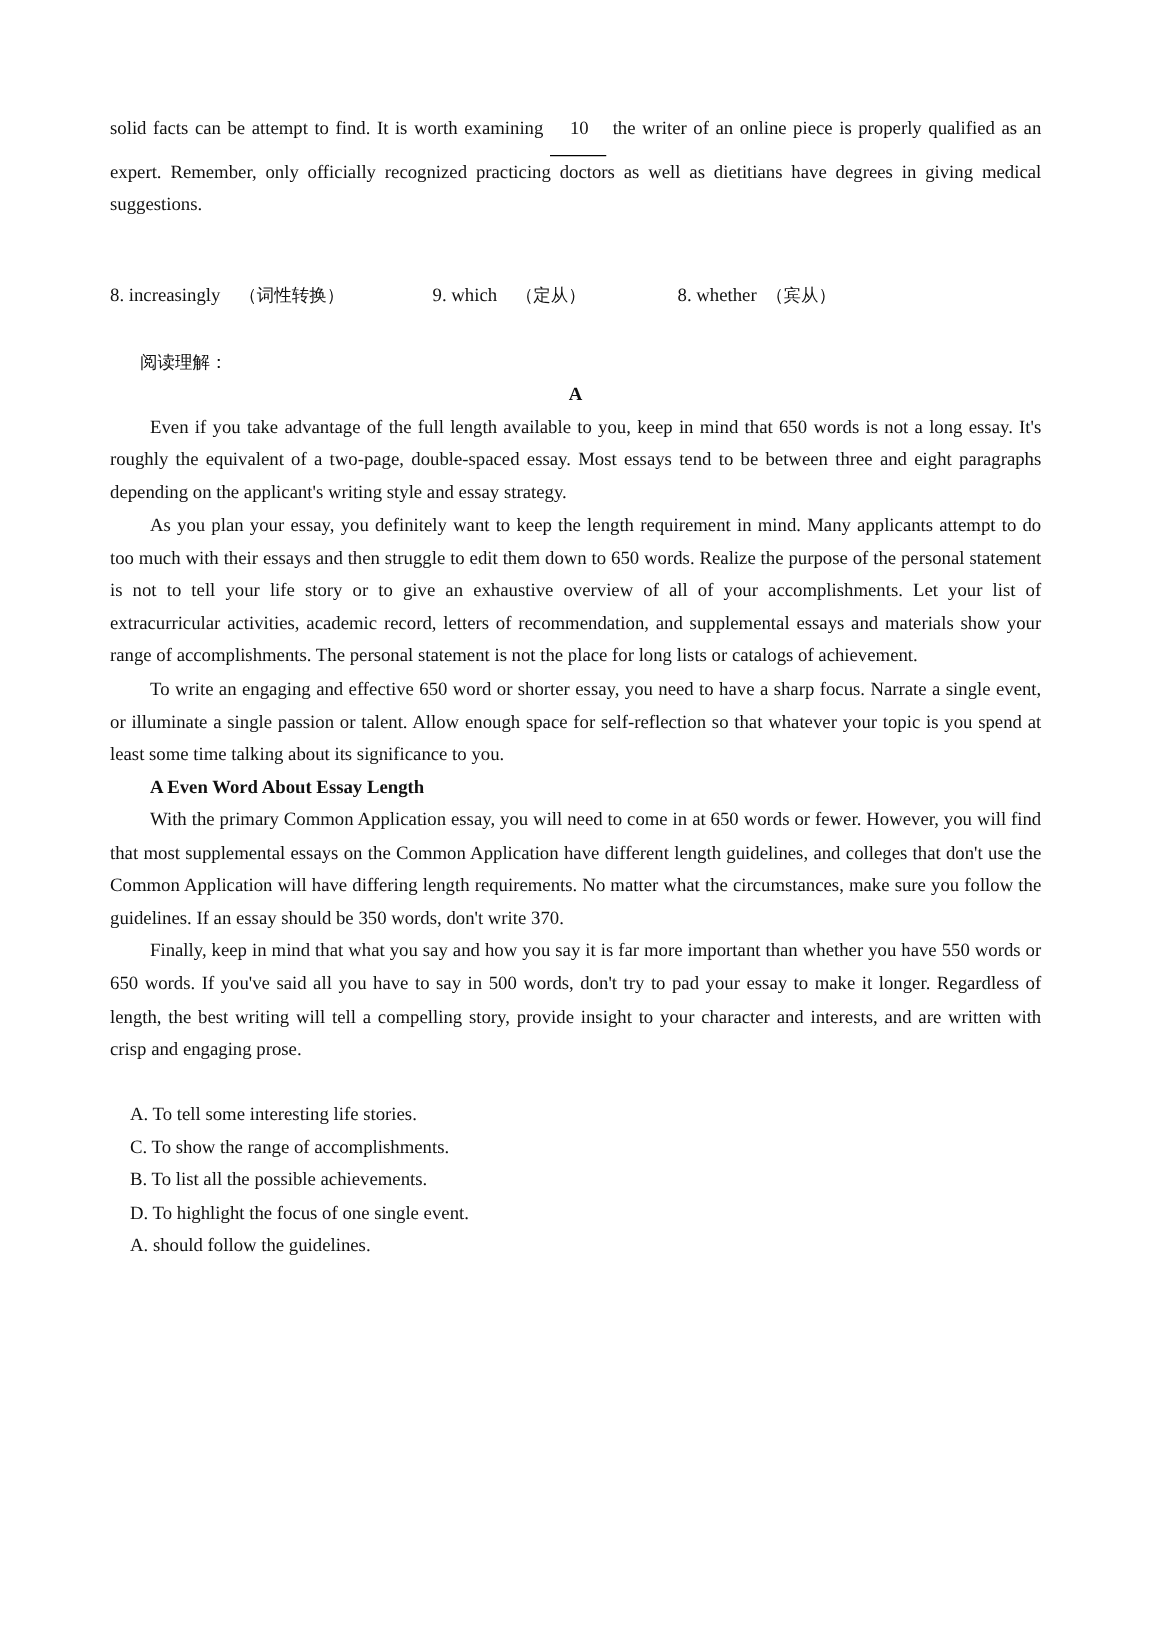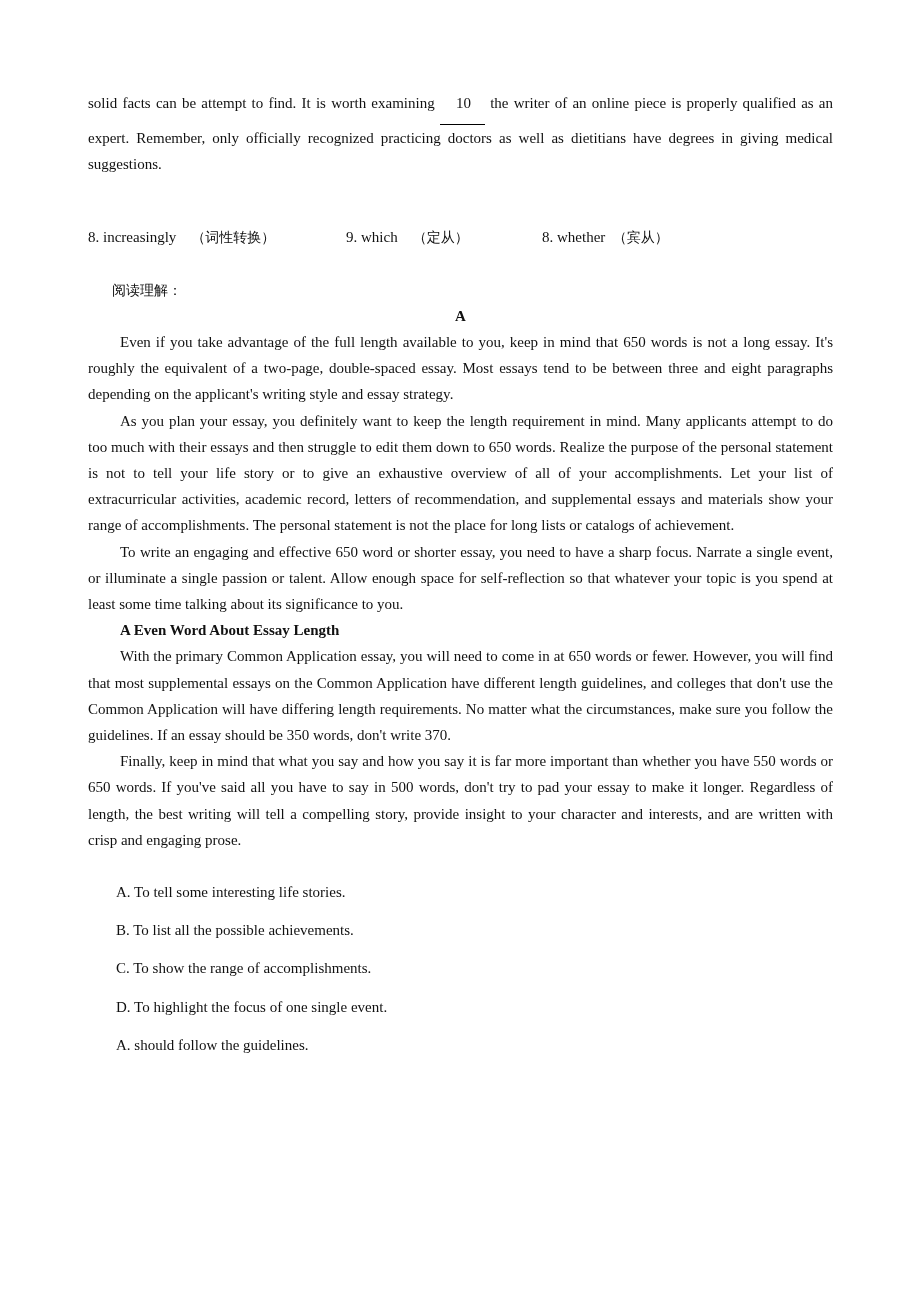--- a/index.html
+++ b/index.html
@@ -55,21 +55,21 @@
       font-weight: bold;
       line-height: 26.2px;
     }
     .subhead {
       font-weight: bold;
       line-height: 26.2px;
       padding-left: 32px;
     }
     .questions { margin-top: 26px; }
     .q { line-height: 26.2px; margin: 0; }
-    .opt { line-height: 26.2px; padding-left: 16px; margin: 12px; }
+    .opt { line-height: 26.2px; padding-left: 16px; margin: 0; }
     .qblank {
       display: inline-block;
       width: 66px;
       border-bottom: 1px solid #111;
       height: 14px;
       vertical-align: baseline;
     }
   </style>
 </head>
 <body>
@@ -86,19 +86,19 @@
 
   <p class="line-block indent">Even if you take advantage of the full length available to you, keep in mind that 650 words is not a long essay. It's roughly the equivalent of a two-page, double-spaced essay. Most essays tend to be between three and eight paragraphs depending on the applicant's writing style and essay strategy.</p>
   <p class="line-block indent">As you plan your essay, you definitely want to keep the length requirement in mind. Many applicants attempt to do too much with their essays and then struggle to edit them down to 650 words. Realize the purpose of the personal statement is not to tell your life story or to give an exhaustive overview of all of your accomplishments. Let your list of extracurricular activities, academic record, letters of recommendation, and supplemental essays and materials show your range of accomplishments. The personal statement is not the place for long lists or catalogs of achievement.</p>
   <p class="line-block indent">To write an engaging and effective 650 word or shorter essay, you need to have a sharp focus. Narrate a single event, or illuminate a single passion or talent. Allow enough space for self-reflection so that whatever your topic is you spend at least some time talking about its significance to you.</p>
   <div class="subhead">A Even Word About Essay Length</div>
   <p class="line-block indent">With the primary Common Application essay, you will need to come in at 650 words or fewer. However, you will find that most supplemental essays on the Common Application have different length guidelines, and colleges that don't use the Common Application will have differing length requirements. No matter what the circumstances, make sure you follow the guidelines. If an essay should be 350 words, don't write 370.</p>
   <p class="line-block indent">Finally, keep in mind that what you say and how you say it is far more important than whether you have 550 words or 650 words. If you've said all you have to say in 500 words, don't try to pad your essay to make it longer. Regardless of length, the best writing will tell a compelling story, provide insight to your character and interests, and are written with crisp and engaging prose.</p>
 
   <div class="questions">
     <p class="opt">A. To tell some interesting life stories.</p>
+    <p class="opt">C. To show the range of accomplishments.</p>
     <p class="opt">B. To list all the possible achievements.</p>
-    <p class="opt">C. To show the range of accomplishments.</p>
     <p class="opt">D. To highlight the focus of one single event.</p>
     <p class="opt">A. should follow the guidelines.</p>
   </div>
 
 </div>
 
 </body></html>

